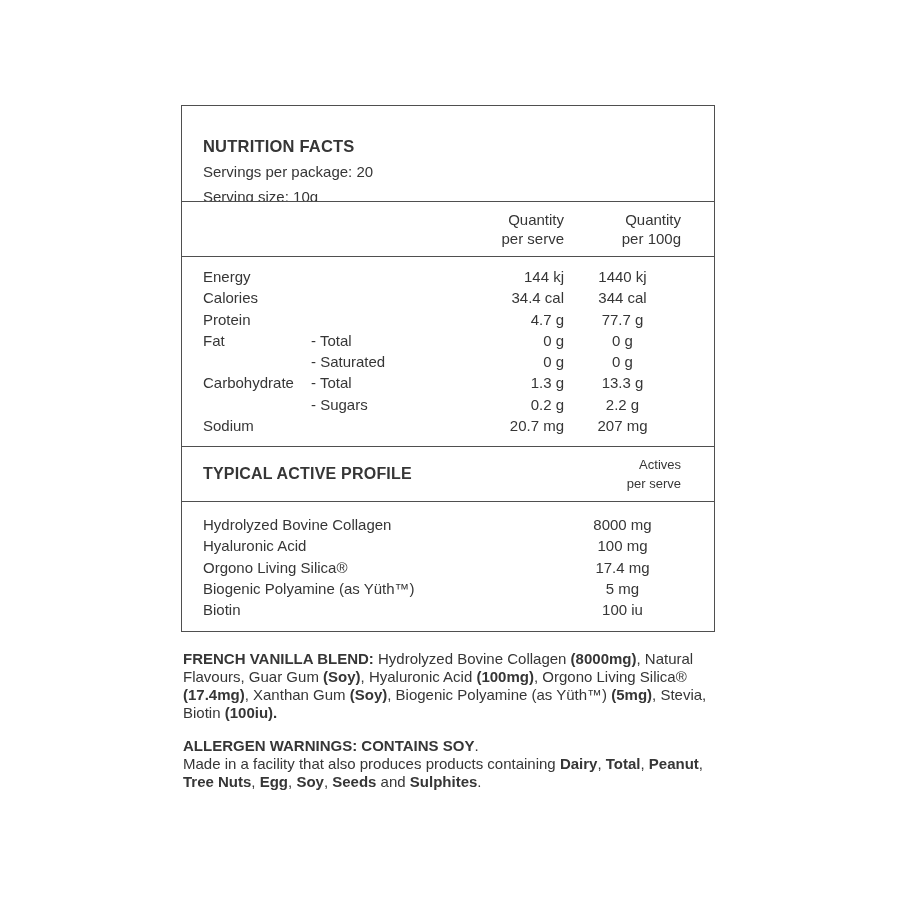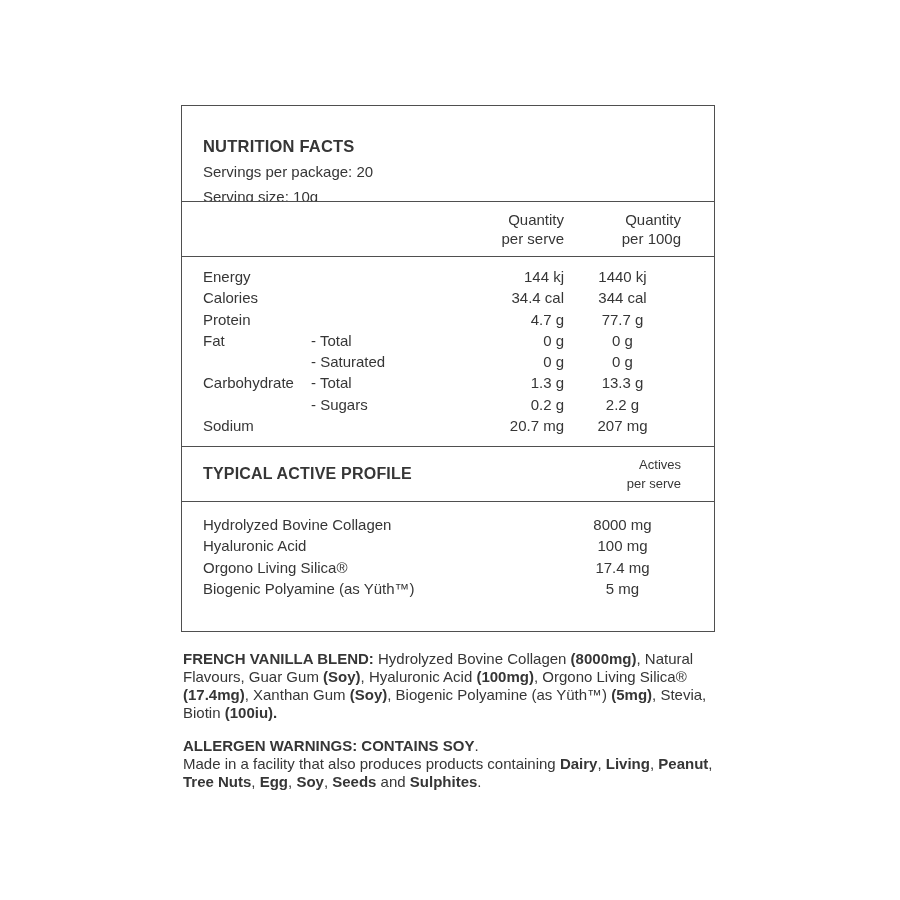--- a/index.html
+++ b/index.html
@@ -169,24 +169,28 @@
         <div class="c-q2">100 mg</div>
       </div>
       <div class="row arow">
         <div class="a-name">Orgono Living Silica®</div>
         <div class="c-q2">17.4 mg</div>
       </div>
       <div class="row arow">
         <div class="a-name">Biogenic Polyamine (as Yüth™)</div>
         <div class="c-q2">5 mg</div>
       </div>
+      <div class="row arow">
+        <div class="a-name">Biotin</div>
+        <div class="c-q2">100 iu</div>
+      </div>
     </div>
 
   </div>
 
   <div class="para blend"><b>FRENCH VANILLA BLEND:</b> Hydrolyzed Bovine Collagen <b>(8000mg)</b>, Natural Flavours, Guar Gum <b>(Soy)</b>, Hyaluronic Acid <b>(100mg)</b>, Orgono Living Silica® <b>(17.4mg)</b>, Xanthan Gum <b>(Soy)</b>, Biogenic Polyamine (as Yüth™) <b>(5mg)</b>, Stevia, Biotin <b>(100iu).</b></div>
 
   <div class="para allergen">
     <div><b>ALLERGEN WARNINGS: CONTAINS SOY</b>.</div>
-    <div>Made in a facility that also produces products containing <b>Dairy</b>, <b>Living</b>, <b>Peanut</b>, <b>Tree Nuts</b>, <b>Egg</b>, <b>Soy</b>, <b>Seeds</b> and <b>Sulphites</b>.</div>
+    <div>Made in a facility that also produces products containing <b>Dairy</b>, <b>Total</b>, <b>Peanut</b>, <b>Tree Nuts</b>, <b>Egg</b>, <b>Soy</b>, <b>Seeds</b> and <b>Sulphites</b>.</div>
   </div>
 
 </div>
 
 </body></html>

